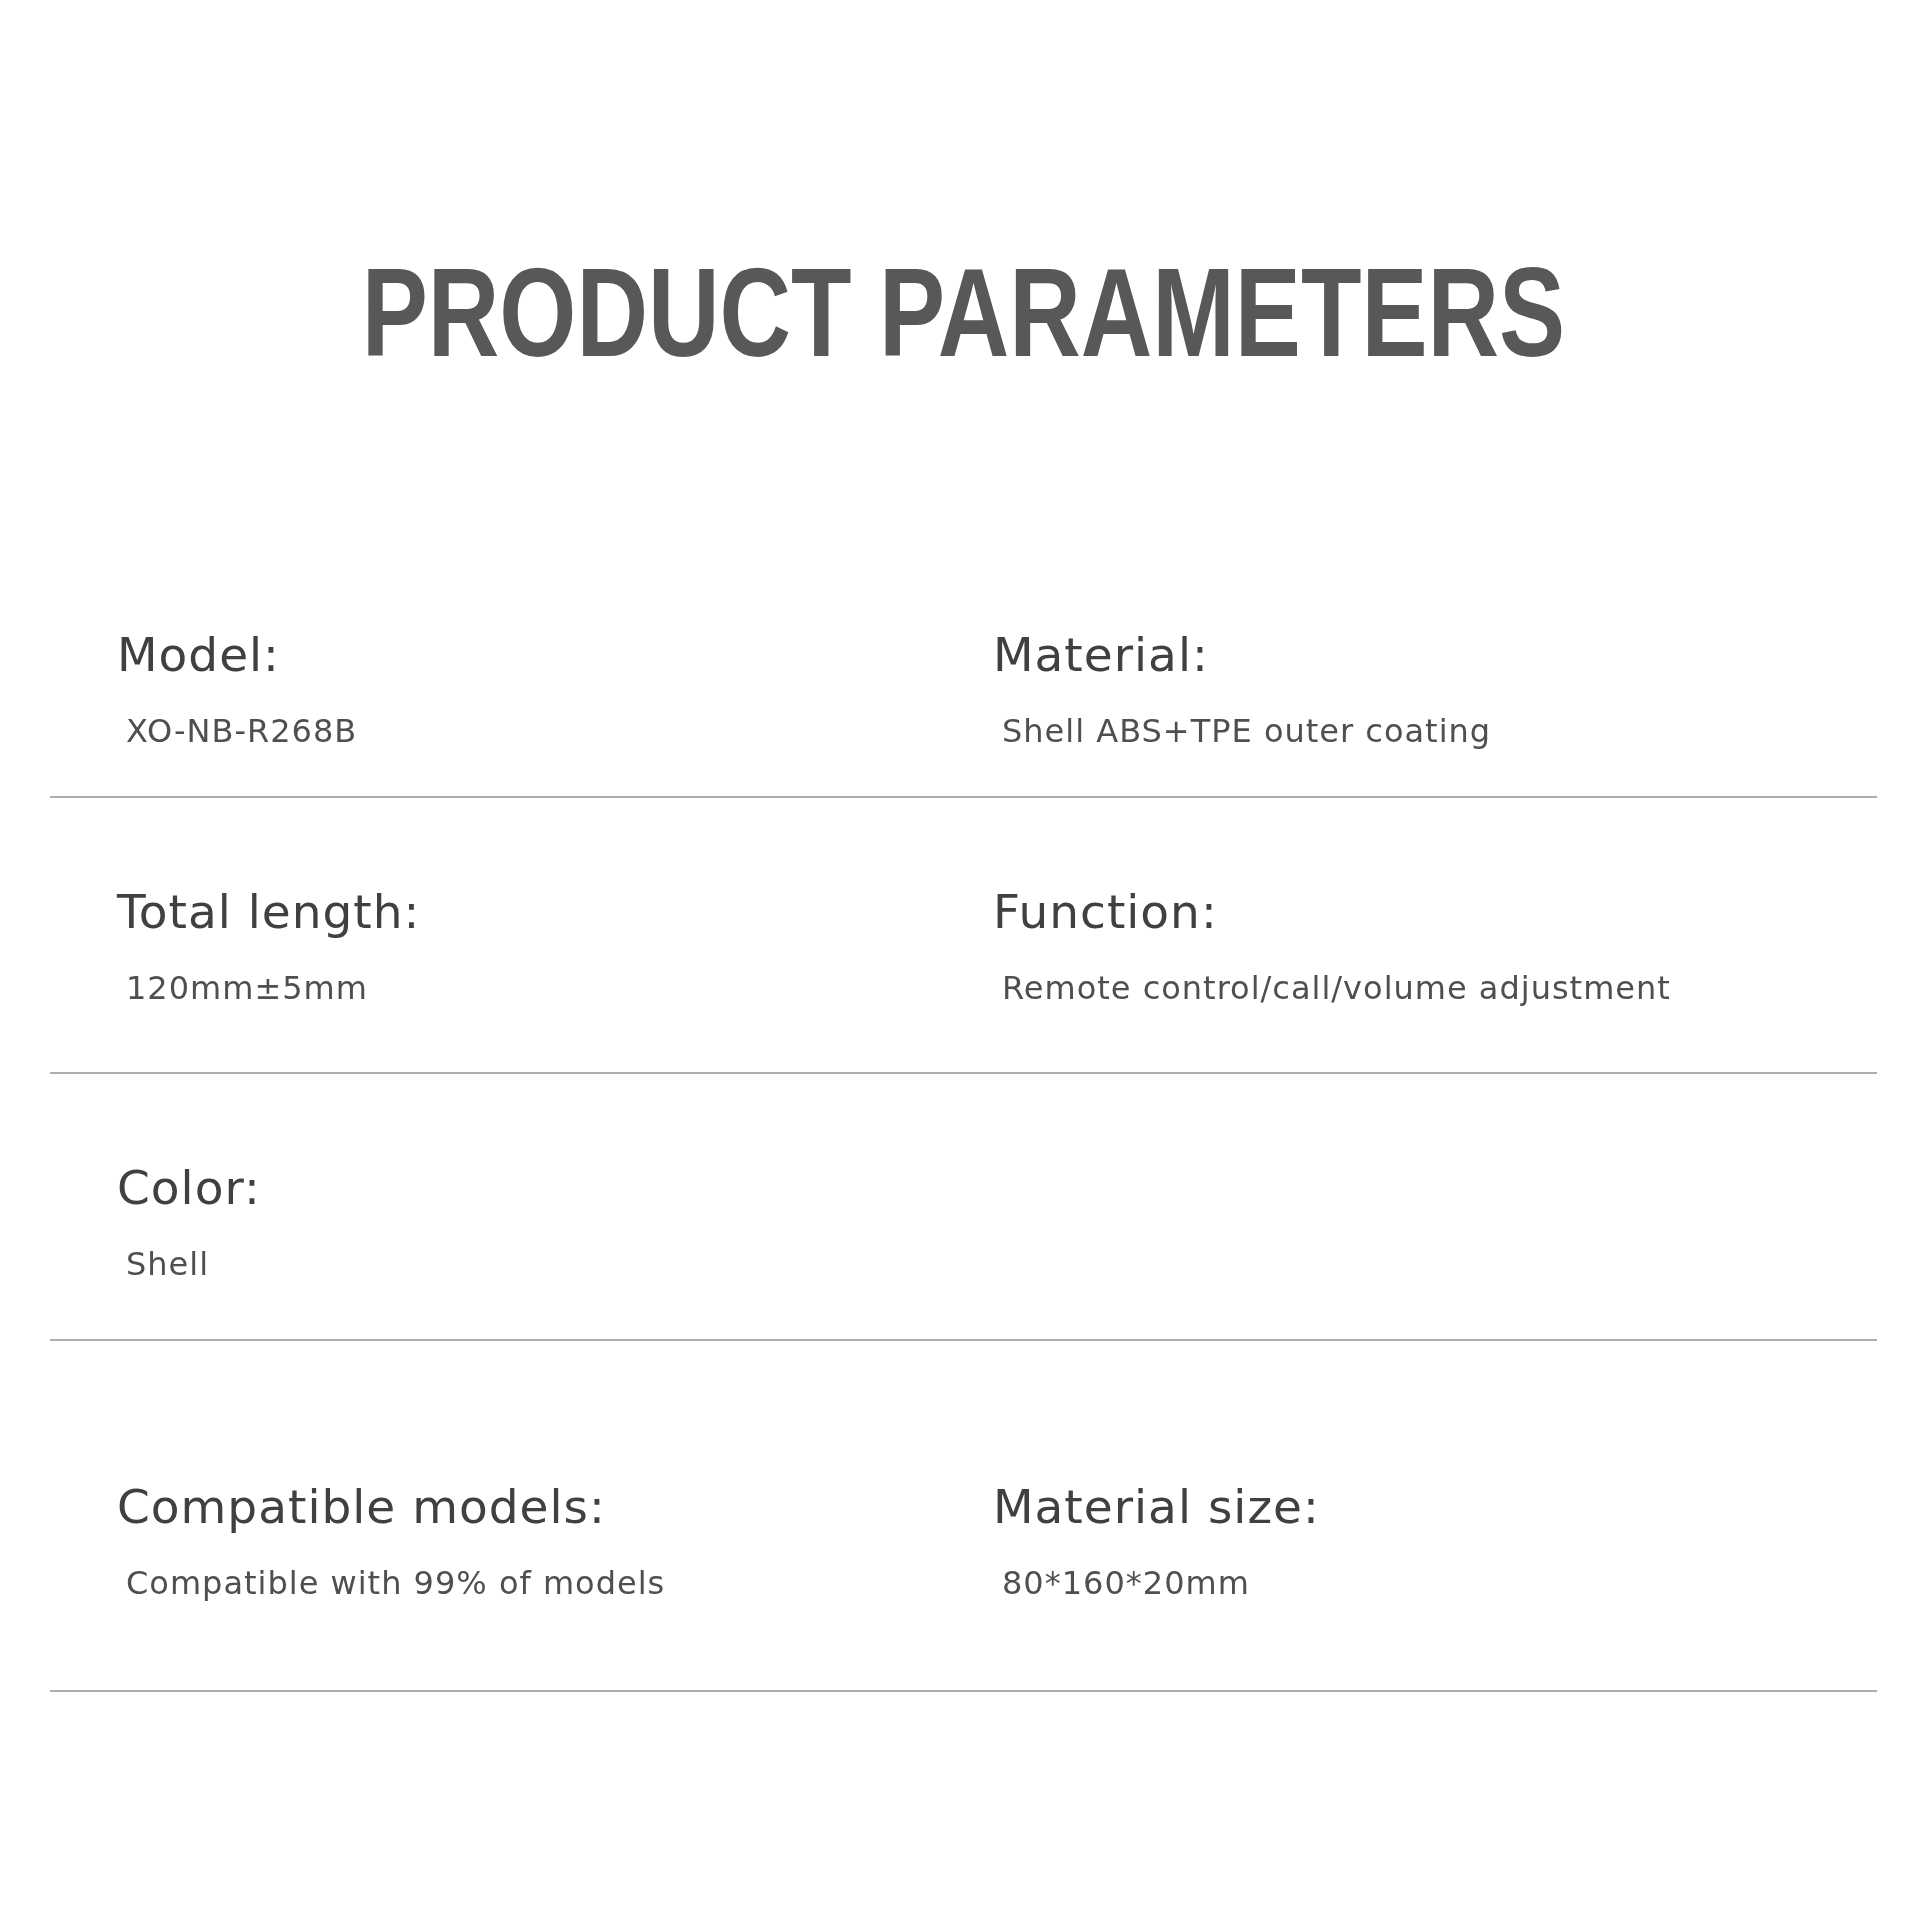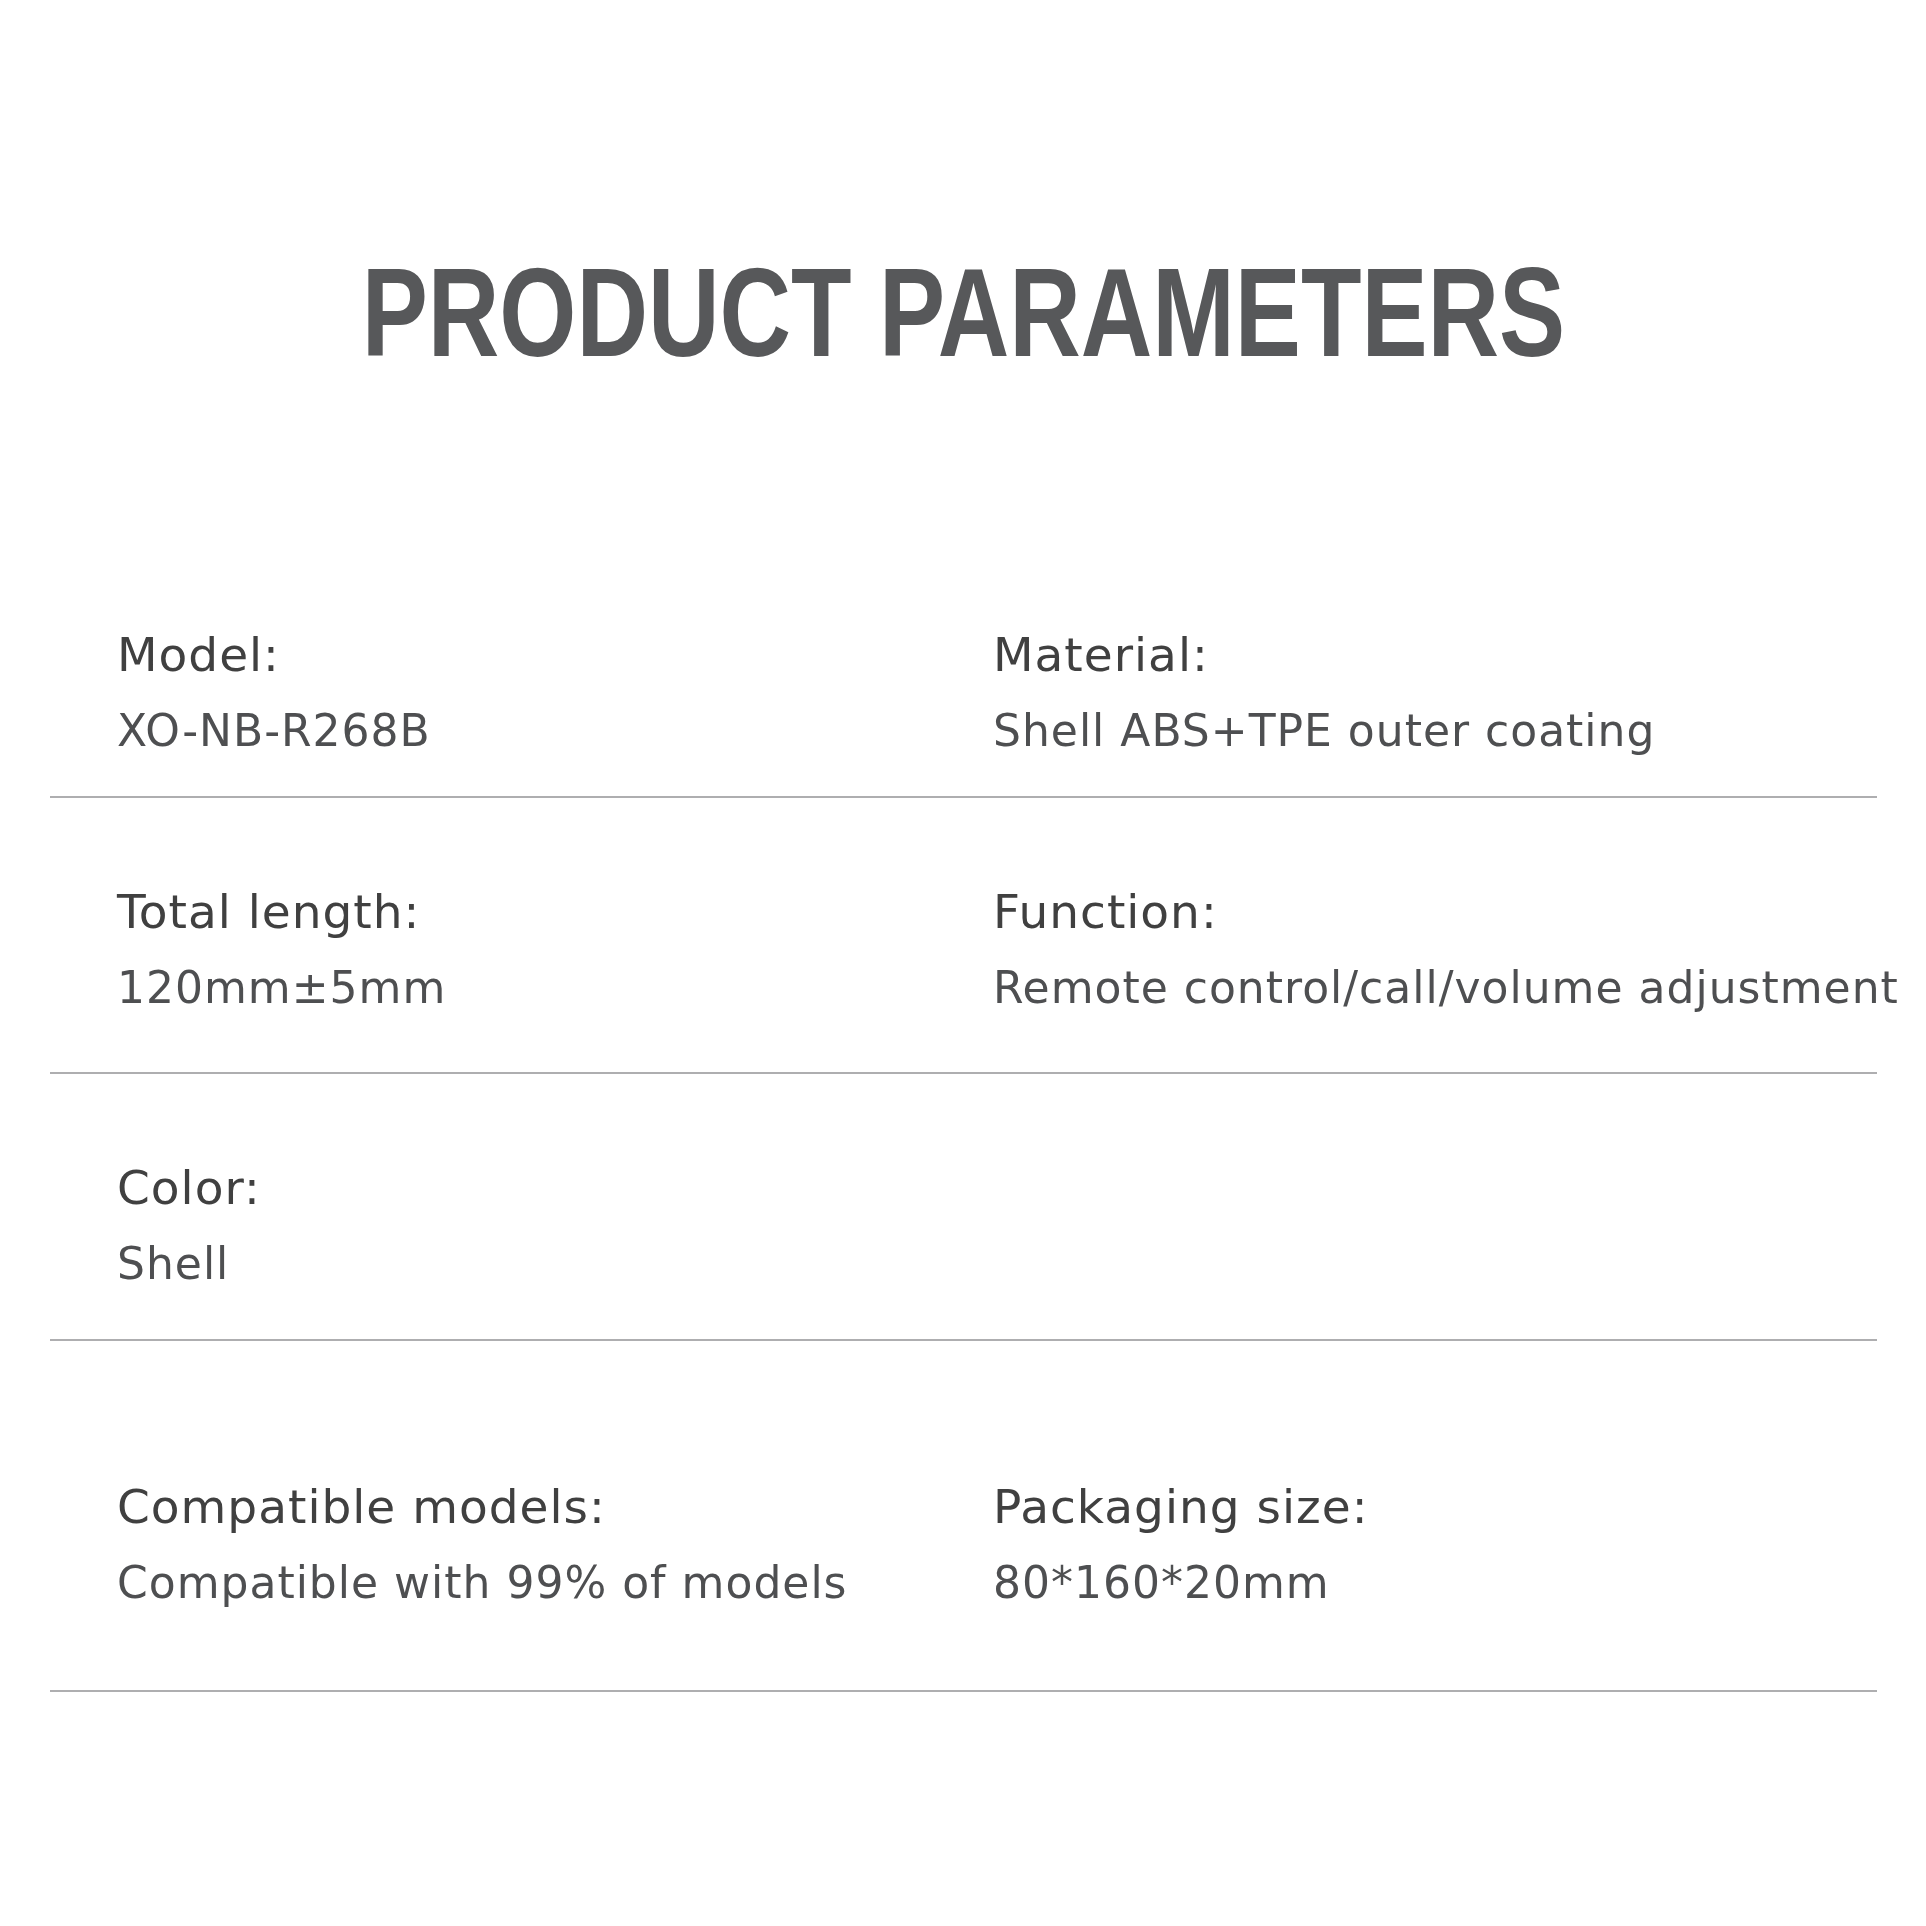--- a/index.html
+++ b/index.html
@@ -55,26 +55,27 @@
   }
   .spec-label {
     font-size: 47px;
     line-height: 54px;
     letter-spacing: 1px;
     color: #404040;
     white-space: nowrap;
   }
   .spec-value {
     margin-top: 22px;
-    font-size: 44px;
+    font-size: 32px;
     line-height: 54px;
     letter-spacing: 1px;
     font-weight: 500;
     color: #4e4f51;
     white-space: nowrap;
+    margin-left: 9px;
   }
   .row-1 { padding-top: 0;     padding-bottom: 38px;  }
   .row-2 { padding-top: 87px;  padding-bottom: 57px;  }
   .row-3 { padding-top: 87px;  padding-bottom: 48px;  }
   .row-4 { padding-top: 139px; padding-bottom: 80px;  }
   .divider {
     height: 2px;
     background: #aeaeb0;
     margin: 0 50px 0 50px;
   }
@@ -121,21 +122,21 @@
       </div>
     </section>
     <div class="divider"></div>
 
     <section class="spec-row row-4">
       <div class="cell left">
         <div class="spec-label">Compatible models:</div>
         <div class="spec-value">Compatible with 99% of models</div>
       </div>
       <div class="cell right">
-        <div class="spec-label">Packaging size:</div>
+        <div class="spec-label">Material size:</div>
         <div class="spec-value">80*160*20mm</div>
       </div>
     </section>
     <div class="divider"></div>
 
   </div>
 </div>
 
 
 </body></html>

